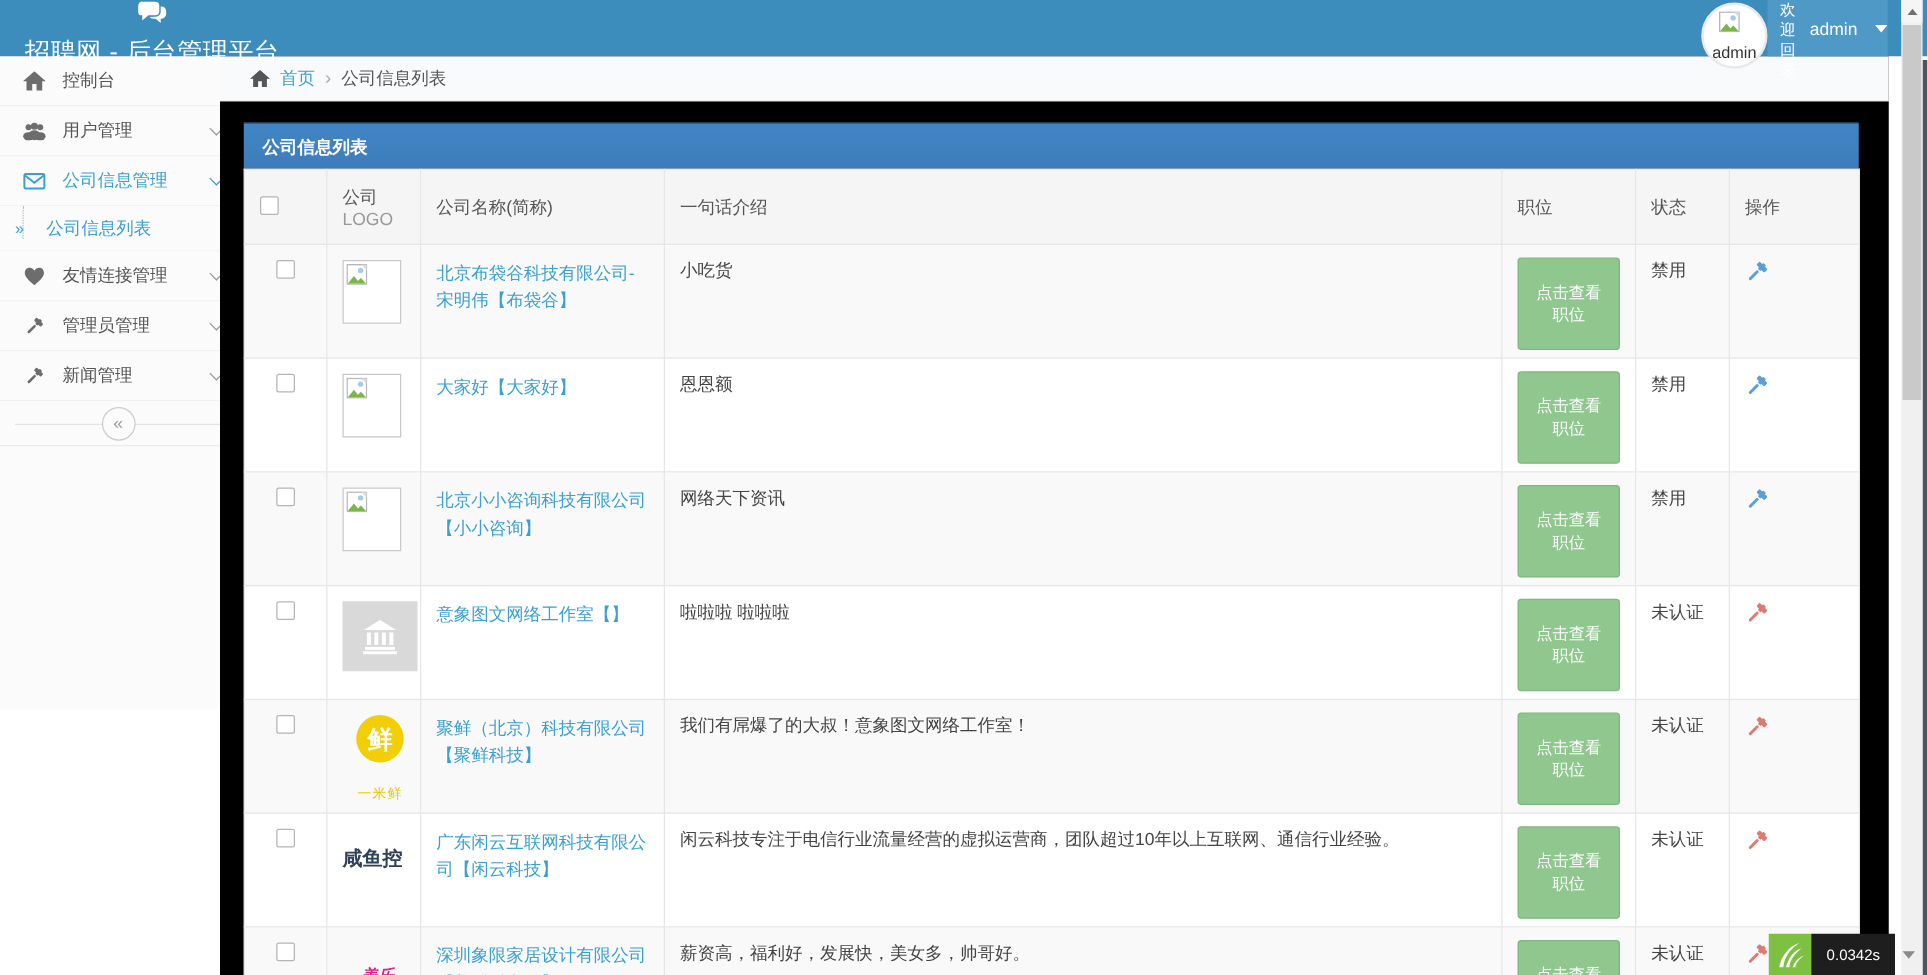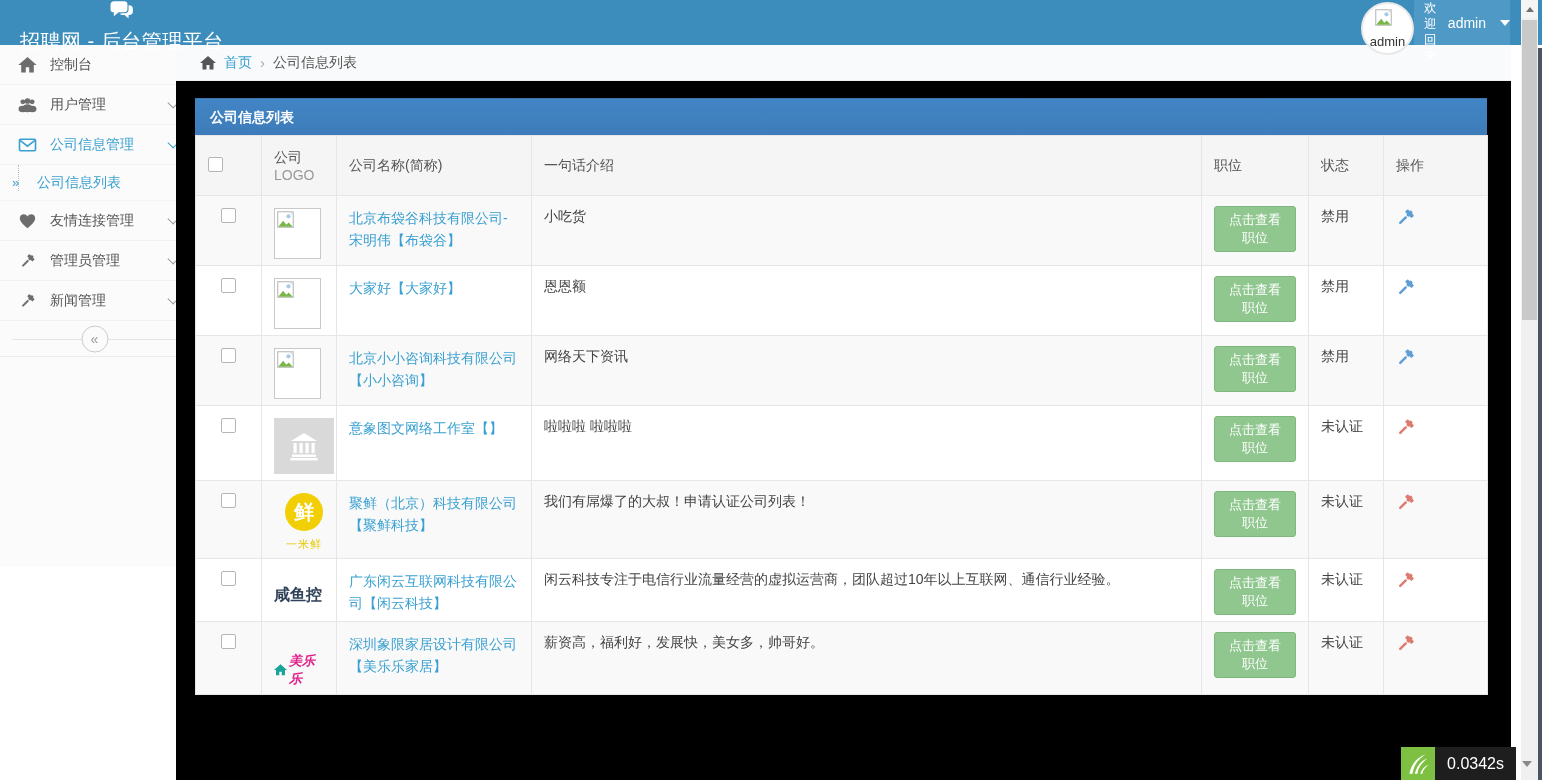--- a/index.html
+++ b/index.html
@@ -110,51 +110,51 @@
   table.grid tbody tr { height:62px; }
   table.grid tbody tr:nth-child(odd) td { background:#f9f9f9; }
   table.grid td { vertical-align:top; padding:12px 12px 6px 12px; font-size:14px; color:#444; }
   td.check-cell { text-align:center; padding-top:16px; }
   td.logo-cell { padding:5px 6px 4px 8px; }
   .row-check { appearance:none; -webkit-appearance:none; width:15px; height:15px; border:1px solid #b5b5b5; border-radius:2px; background:#fff; cursor:pointer; }
   a.co-link { color:var(--accent,#3aa0d1); text-decoration:none; line-height:1.55; cursor:pointer; display:inline-block; }
   td.intro-cell { color:#4a4a4a; }
   .job-btn {
     background:var(--btn-green,#8fc78f); border:1px solid #7eb87e; color:#fff; border-radius:3px;
-    font-size:13px; padding:4px 11px; cursor:pointer; font-family:inherit; margin-top:-2px;
+    font-size:13px; padding:18px 11px; cursor:pointer; font-family:inherit; margin-top:-2px;
   }
   td.status-cell { color:#444; }
   .gavel-wrap { display:inline-block; cursor:pointer; }
   .gavel { width:19px; height:19px; fill:currentColor; }
   .act-blue { color:var(--gavel-blue,#5e9ed6); }
   .act-red  { color:var(--gavel-red,#dd7b70); }
 
   
   .logo-box { width:47px; height:51px; border:1px solid #c9c9c9; background:#fff; padding:2px; }
   .logo-bank { width:60px; height:56px; background:#d9d9d9; display:flex; align-items:center; justify-content:center; }
   .logo-bank svg { width:34px; height:32px; fill:#fff; }
   .logo-badge { text-align:center; width:60px; }
   .badge-circle { width:38px; height:38px; border-radius:50%; background:#f2cf04; color:#fff; font-weight:bold; font-size:20px; display:flex; align-items:center; justify-content:center; margin:0 auto; }
-  .badge-caption { color:#e8c907; font-size:11px; margin-top:6px; letter-spacing:1px; }
+  .badge-caption { color:#e8c907; font-size:11px; margin-top:17px; letter-spacing:1px; }
   .logo-text { font-size:16px; font-weight:bold; color:#2f4259; padding-top:14px; }
   .logo-brand { display:flex; align-items:center; gap:2px; padding-top:18px; }
   .logo-brand .house-icon svg { width:13px; height:12px; fill:#18a39b; }
   .logo-brand .brand-txt { color:#e0218a; font-size:13px; font-weight:bold; font-style:italic; }
 
   
   .scrollbar { position:absolute; right:4px; top:0; width:17px; height:780px; background:#f0f0f0; z-index:40; }
   .sb-up { height:18px; background:#f5f5f5; display:flex; align-items:center; justify-content:center; cursor:pointer; }
   .sb-up .tri { width:0; height:0; border-left:4px solid transparent; border-right:4px solid transparent; border-bottom:5px solid #707070; }
   .sb-thumb { position:absolute; left:1px; top:20px; width:15px; height:300px; background:#c9c9c9; cursor:pointer; }
   .edge-strip { position:absolute; right:0; top:48px; width:4px; height:732px; background:#4b5560; z-index:39; }
 
   .trace { position:absolute; right:6px; bottom:0; display:flex; align-items:flex-end; z-index:50; }
   .trace-icon { width:34px; height:33px; background:var(--trace-green,#7ec142); display:flex; align-items:center; justify-content:center; cursor:pointer; }
   .trace-icon svg { width:26px; height:26px; fill:#fff; }
-  .trace-time { height:33px; background:#1e1e1e; color:#fff; font-size:16px; display:flex; align-items:center; padding:0 12px; }
+  .trace-time { height:33px; background:#1e1e1e; color:#fff; font-size:12px; display:flex; align-items:center; padding:0 12px; }
   .trace-caret { height:33px; display:flex; align-items:center; padding:0 4px 0 6px; cursor:pointer; }
   .trace-caret .tri { width:0; height:0; border-left:5px solid transparent; border-right:5px solid transparent; border-top:6px solid #8a8a8a; }
 
   .broken-glyph svg { width:17px; height:17px; }
 </style>
 </head>
 <body>
 
 <header class="topbar">
   <div class="brand">
@@ -405,21 +405,21 @@
 
         <tr>
           <td class="check-cell"><input type="checkbox" class="row-check" style=""></td>
           <td class="logo-cell">
               <div class="logo-badge">
                 <div class="badge-circle">鲜</div>
                 <div class="badge-caption">一米鲜</div>
               </div>
             </td>
           <td><a class="co-link">聚鲜（北京）科技有限公司【聚鲜科技】</a></td>
-          <td class="intro-cell">我们有屌爆了的大叔！申请认证公司列表！</td>
+          <td class="intro-cell">我们有屌爆了的大叔！意象图文网络工作室！</td>
           <td><button class="job-btn">点击查看职位</button></td>
           <td class="status-cell">未认证</td>
           <td><span class="gavel-wrap act-red"><svg class="gavel" viewBox="0 0 16 16">
                   <g transform="rotate(45 8 8)">
                     <rect x="6.8" y="0.6" width="2.6" height="5.4" rx="0.6"></rect>
                     <rect x="4.3" y="1.7" width="7.6" height="3.2" rx="0.8"></rect>
                     <rect x="7.1" y="6.8" width="2" height="8.6" rx="1"></rect>
                   </g>
                 </svg></span></td>
         </tr>

